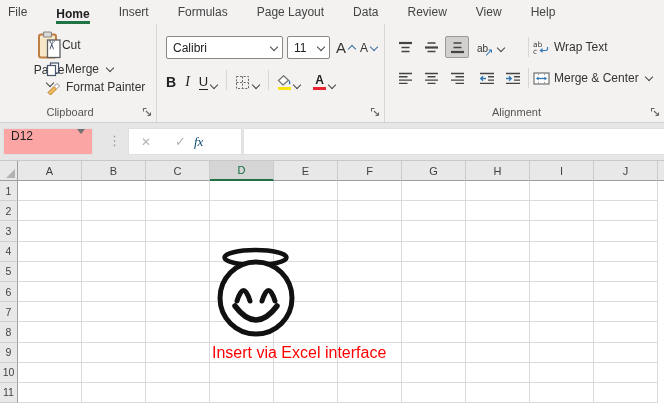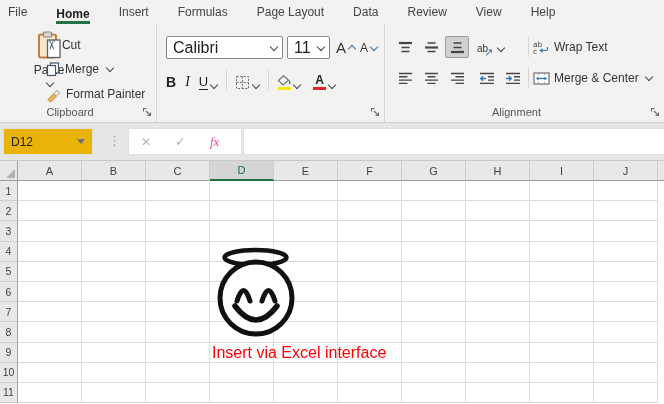--- a/index.html
+++ b/index.html
@@ -24,21 +24,21 @@
   .chev.up{transform:rotate(225deg);margin-bottom:-2px;}
   .chev.blue{border-color:#3b6ea5;}
 
   
   .paste-btn{position:absolute;left:3px;top:3px;width:42px;height:90px;display:flex;flex-direction:column;align-items:center;gap:3px;padding-top:4px;box-sizing:border-box;border-radius:3px;margin-left:25px;}
   .paste-btn span{font-size:12px;color:#333;}
   .rbtn{position:absolute;display:flex;align-items:center;gap:5px;height:22px;font-size:12px;color:#333;white-space:nowrap;}
   .scissors{display:inline-block;transform:rotate(90deg);font-size:13px;color:#44546a;line-height:12px;}
 
   
-  .combo{position:absolute;height:23px;background:#fff;border:1px solid #8a8886;border-radius:2px;display:flex;align-items:center;box-sizing:border-box;padding-left:6px;font-size:16px;color:#222;}
+  .combo{position:absolute;height:23px;background:#fff;border:1px solid #8a8886;border-radius:2px;display:flex;align-items:center;box-sizing:border-box;padding-left:6px;font-size:12px;color:#222;}
   .combo .chev{margin-left:auto;margin-right:5px;}
   .sqbtn{position:absolute;top:12px;width:22px;height:23px;display:flex;align-items:center;justify-content:center;color:#333;}
   .fmt-row{position:absolute;left:6px;top:44px;height:24px;display:flex;align-items:center;}
   .fmt-row>*{flex:none;}
   .fbtn{display:flex;align-items:flex-end;justify-content:center;height:20px;padding:0 3px;}
   .vdiv{width:1px;height:20px;background:#d8d6d4;margin:0 5px;}
   .b-label{font-weight:700;font-size:14px;color:#222;}
   .i-label{font-family:"Liberation Serif",serif;font-style:italic;font-size:14px;color:#222;padding:0 3px;}
   .u-label{font-size:13px;color:#222;border-bottom:1.6px solid #222;line-height:14px;}
   .stack{display:flex;flex-direction:column;align-items:center;line-height:10px;gap:1px;}
@@ -51,27 +51,27 @@
   .al-btn.sel{background:#d2d0ce;border:1px solid #9d9b99;box-sizing:border-box;}
   .lbl-btn{position:absolute;display:flex;align-items:center;gap:4px;font-size:12px;color:#333;white-space:nowrap;height:22px;}
   .av{stroke:#444;stroke-width:1.4;}
   .avk{stroke:#444;stroke-width:2.2;}
   .ori{position:absolute;display:flex;align-items:center;gap:2px;}
   .ori .ab{font-size:10px;color:#333;}
   .ori .arr{color:#2f76b5;font-size:11px;margin-left:-6px;margin-top:8px;}
 
   
   .fbar{position:absolute;top:123px;left:0;width:664px;height:38px;background:#e6e6e6;border-bottom:1px solid #c8c8c8;box-sizing:border-box;}
-  .namebox{position:absolute;left:3px;top:5px;width:90px;height:27px;background:#eab308;border:1px solid #e0e0e0;box-sizing:border-box;display:flex;align-items:center;padding-left:7px;font-size:12px;color:#222;}
+  .namebox{position:absolute;left:3px;top:5px;width:90px;height:27px;background:#fca5a5;border:1px solid #e0e0e0;box-sizing:border-box;display:flex;padding-left:7px;font-size:12px;color:#222;}
   .namebox .dd{margin-left:auto;margin-right:7px;width:0;height:0;border-left:4px solid transparent;border-right:4px solid transparent;border-top:5px solid #707070;}
   .grip{position:absolute;left:108px;top:10px;color:#9a9a9a;font-size:13px;letter-spacing:0;}
   .fxpanel{position:absolute;left:128px;top:5px;width:114px;height:27px;background:#fff;border:1px solid #e0e0e0;box-sizing:border-box;display:flex;align-items:center;}
   .fxpanel .xbt{color:#b3b3b3;font-size:12px;margin-left:12px;}
   .fxpanel .okbt{color:#b3b3b3;font-size:13px;margin-left:24px;}
-  .fxpanel .fxbt{font-family:"Liberation Serif",serif;font-style:italic;color:#ec4899;font-size:13px;margin-left:24px;}
+  .fxpanel .fxbt{font-family:"Liberation Serif",serif;font-style:italic;color:#0c4a6e;font-size:13px;margin-left:8px;}
   .finput{position:absolute;left:243px;top:5px;right:0;height:27px;background:#fff;border:1px solid #e0e0e0;border-right:none;box-sizing:border-box;font-size:12px;display:flex;align-items:center;padding-left:6px;color:#222;}
 
   
   .grid{position:absolute;top:161px;left:0;width:664px;bottom:0;background:#fff;overflow:hidden;}
   .hrow{display:flex;height:20px;}
   .corner{width:18px;height:20px;background:#e8e8e8;border-right:1px solid #9f9f9f;border-bottom:1px solid #9f9f9f;box-sizing:border-box;position:relative;flex:none;}
   .corner .tri{position:absolute;right:2px;bottom:2px;width:0;height:0;border-left:9px solid transparent;border-bottom:9px solid #b5b3b1;}
   .colh{width:64px;height:20px;flex:none;box-sizing:border-box;background:#e8e8e8;border-right:1px solid #cdcdcd;border-bottom:1px solid #9f9f9f;display:flex;align-items:center;justify-content:center;font-size:11px;color:#3f3f3f;}
   .colh.sel{background:#d5d5d5;border-bottom:2px solid #217346;color:#0e6b3c;}
   .hfill{flex:1;background:#e8e8e8;border-bottom:1px solid #9f9f9f;box-sizing:border-box;}
@@ -115,21 +115,21 @@
         <span>Cut</span>
       </div>
       <div class="rbtn" style="left:46px;top:34px;">
         <svg width="14" height="15" viewBox="0 0 14 15">
           <rect x="4.5" y="1" width="8" height="10" fill="#fff" stroke="#44546a" stroke-width="1.2"></rect>
           <rect x="1.5" y="3.5" width="8" height="10" fill="#fff" stroke="#44546a" stroke-width="1.2"></rect>
         </svg>
         <span>Merge</span>
         <i class="chev"></i>
       </div>
-      <div class="rbtn" style="left:46px;top:59px;">
+      <div class="rbtn" style="left:46px;top:52px;">
         <svg width="15" height="15" viewBox="0 0 15 15">
           <path d="M2 12.5 L8 6.5 L10.5 9 L4.5 15 Z" fill="#efb95b" stroke="#b97d2a" stroke-width="1"></path>
           <path d="M8.5 6 L11 3.5 L13.5 6 L11 8.5" fill="#fff" stroke="#8a8886" stroke-width="1"></path>
         </svg>
         <span>Format Painter</span>
       </div>
       <div class="glabel">Clipboard</div>
       <svg class="launcher" viewBox="0 0 10 10">
         <path d="M1.5 4.5 V1.5 H4.5 M4 4 L8.5 8.5 M8.5 8.5 V5.5 M8.5 8.5 H5.5" fill="none" stroke="#666" stroke-width="1.1"></path>
       </svg>

